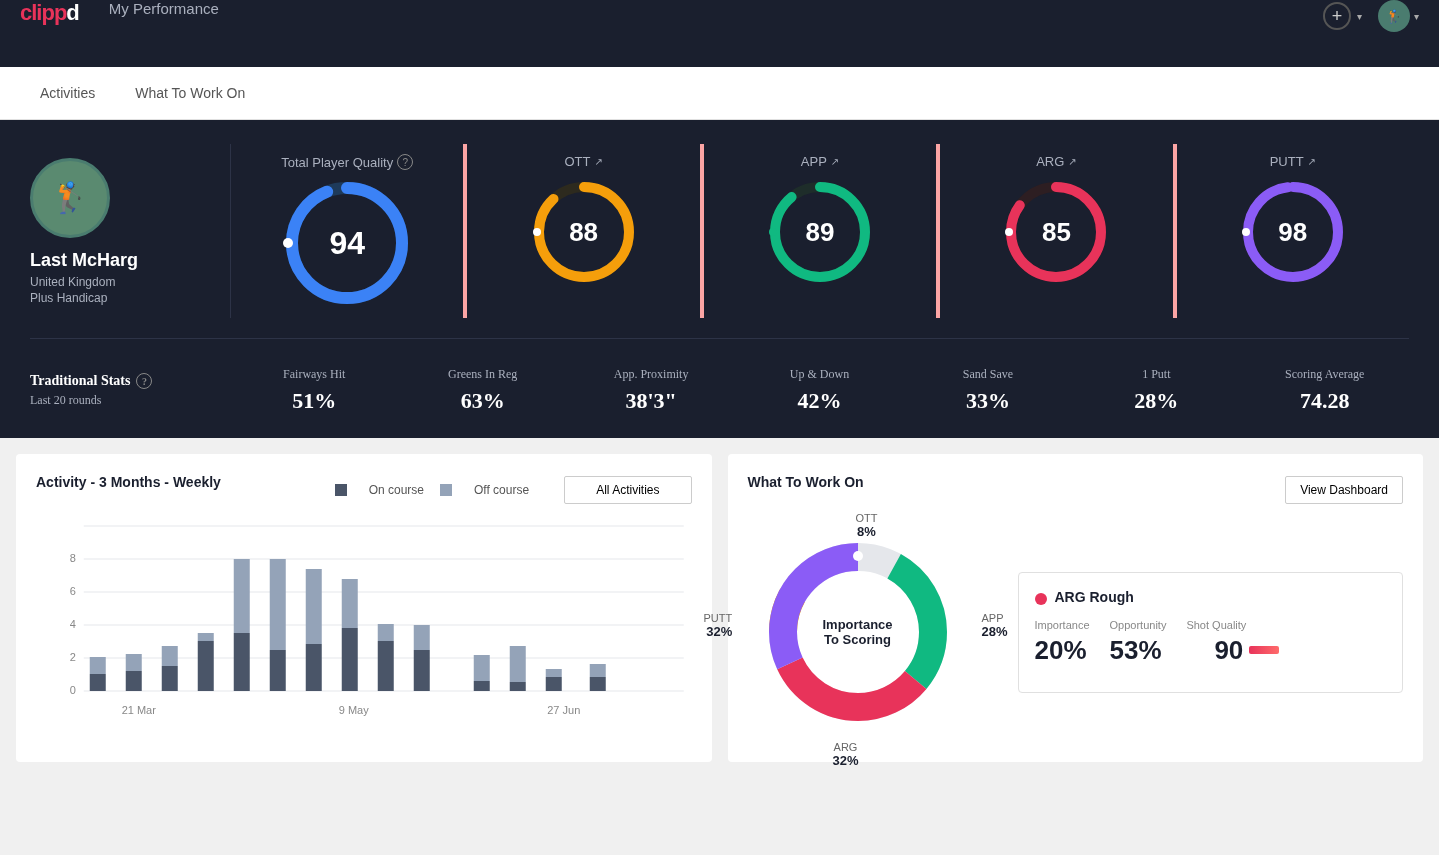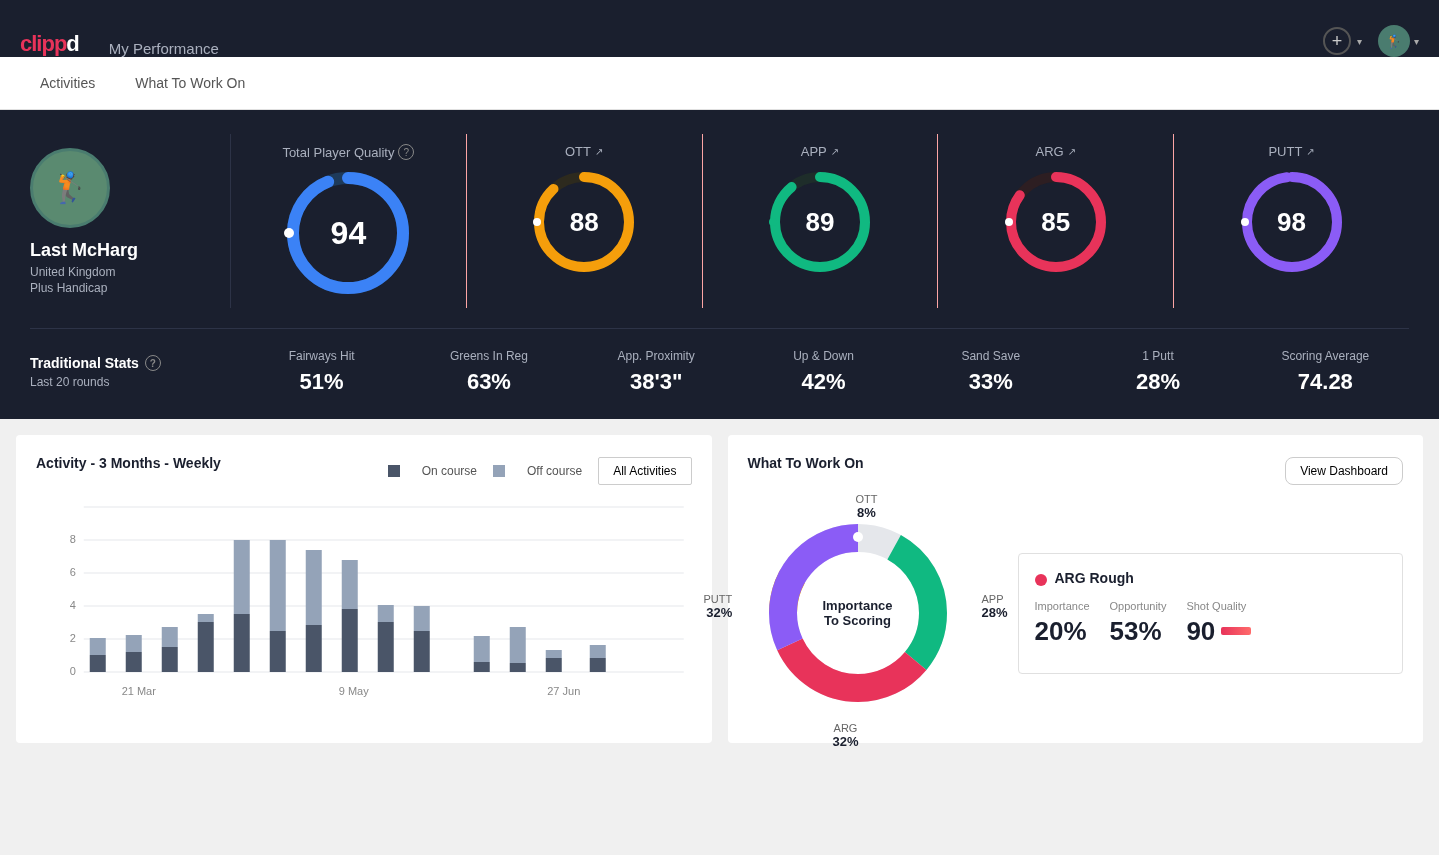--- a/index.html
+++ b/index.html
@@ -2,23 +2,23 @@
 <html><head>
   <meta charset="utf-8">
   <style>
     * { box-sizing: border-box; margin: 0; padding: 0; }
     body { font-family: -apple-system, BlinkMacSystemFont, 'Segoe UI', sans-serif; background: #f0f0f0; }
 
     
     .top-nav {
       background: #1a1f2e;
       display: flex;
-      align-items: flex-end;
+      align-items: flex-start;
       padding: 0 20px;
-      height: 57px;
+      height: 67px;
     }
     .logo {
       color: #e8335a;
       font-size: 22px;
       font-weight: 800;
       letter-spacing: -1px;
       margin-right: 30px;
     }
     .logo span { color: #ffffff; }
     .nav-title {
@@ -139,21 +139,21 @@
       display: flex;
       gap: 0;
       border-left: 1px solid #2d3347;
     }
     .score-col {
       flex: 1;
       display: flex;
       flex-direction: column;
       align-items: center;
       padding: 10px 20px;
-      border-right: 1px solid #fca5a5;
+      border-right: 4px solid #fca5a5;
     }
     .score-label {
       color: #aab0be;
       font-size: 13px;
       margin-bottom: 8px;
       display: flex;
       align-items: center;
       gap: 4px;
     }
     .score-label .arrow { font-size: 10px; }
@@ -188,23 +188,24 @@
       height: 130px;
     }
     .ring-container.large .ring-value {
       font-size: 32px;
     }
 
     
     .trad-stats {
       display: flex;
       align-items: center;
-      gap: 8px;
+      gap: 0;
       border-top: 1px solid #2d3347;
-      padding-top: 20px;
+      padding-top: 28px;
+      font-family: Liberation Serif, serif;
     }
     .trad-label {
       width: 200px;
     }
     .trad-label .label-title {
       color: #ffffff;
       font-size: 14px;
       font-weight: 600;
       display: flex;
       align-items: center;
@@ -270,53 +271,54 @@
       align-items: center;
     }
     .legend-item {
       display: flex;
       align-items: center;
       gap: 22px;
       font-size: 12px;
       color: #555;
     }
     .all-activities-btn {
+      border: 1px solid #ccc;
+      background: white;
+      padding: 6px 31px;
+      font-size: 12px;
+      cursor: pointer;
+      border-radius: 2px;
+      margin-left: 19px;
+    }
+
+    
+    .bar-chart-wrap {
+      position: relative;
+      height: 220px;
+    }
+    .bar-chart-svg {
+      width: 100%;
+      height: 100%;
+    }
+
+    
+    .wtwo-header {
+      display: flex;
+      align-items: center;
+      justify-content: space-between;
+      margin-bottom: 16px;
+    }
+    .view-dashboard-btn {
       border: 1px solid #ccc;
       background: white;
       padding: 6px 14px;
       font-size: 12px;
       cursor: pointer;
       border-radius: 2px;
     }
-
-    
-    .bar-chart-wrap {
-      position: relative;
-      height: 220px;
-    }
-    .bar-chart-svg {
-      width: 100%;
-      height: 100%;
-    }
-
-    
-    .wtwo-header {
-      display: flex;
-      align-items: center;
-      justify-content: space-between;
-      margin-bottom: 16px;
-    }
-    .view-dashboard-btn {
-      border: 1px solid #ccc;
-      background: white;
-      padding: 6px 14px;
-      font-size: 12px;
-      cursor: pointer;
-      border-radius: 8px;
-    }
     .wtwo-content {
       display: flex;
       gap: 20px;
       align-items: center;
     }
     .donut-wrap {
       position: relative;
       width: 220px;
       height: 220px;
       flex-shrink: 0;
@@ -379,20 +381,21 @@
     }
     .card-stat .val {
       font-size: 26px;
       font-weight: 700;
       color: #1a1f2e;
     }
     .card-stat .val.colored {
       display: flex;
       align-items: center;
       gap: 6px;
+      margin-left: 28px;
     }
     .quality-bar {
       height: 8px;
       width: 30px;
       background: linear-gradient(to right, #e8335a, #ff6b6b);
       border-radius: 2px;
     }
 
     .help-icon {
       width: 16px;

